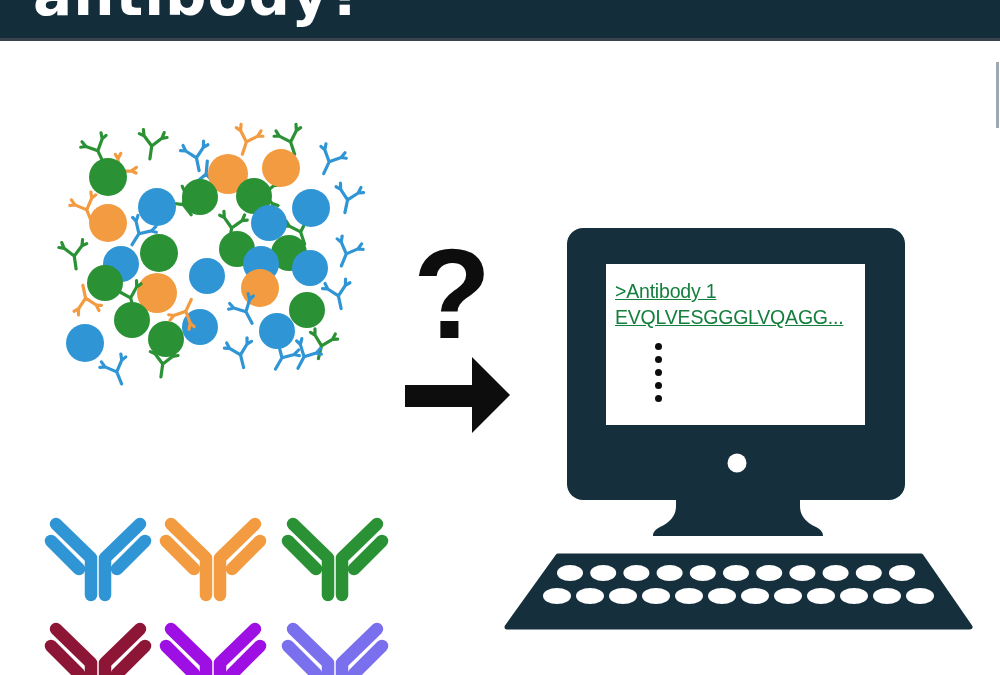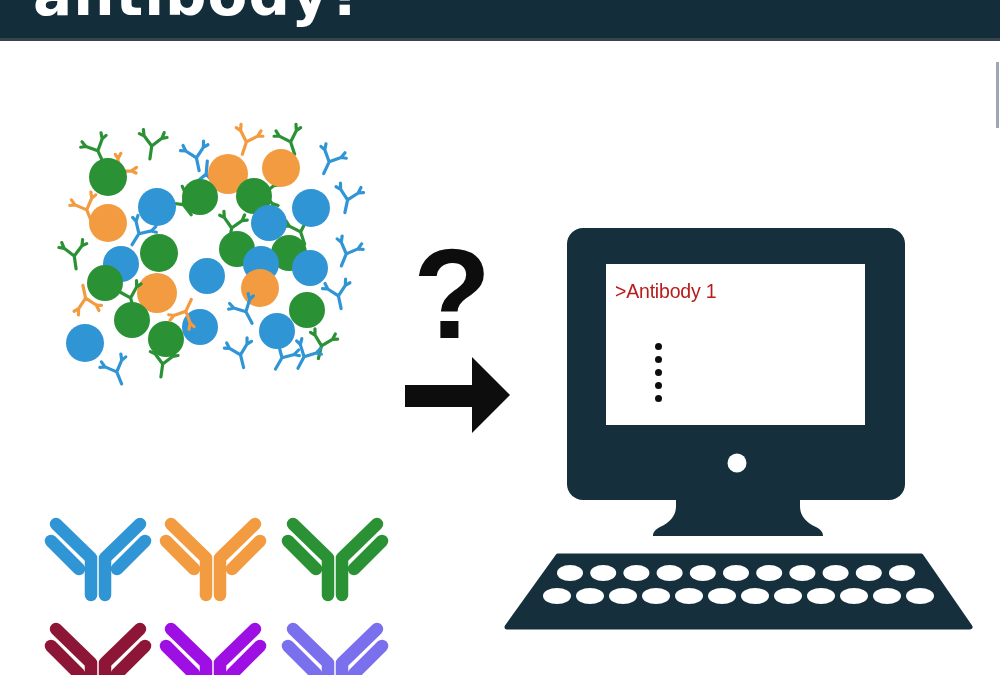--- a/index.html
+++ b/index.html
@@ -123,22 +123,23 @@
         <ellipse cx="722" cy="596" rx="14" ry="8" fill="#ffffff"></ellipse>
         <ellipse cx="755" cy="596" rx="14" ry="8" fill="#ffffff"></ellipse>
         <ellipse cx="788" cy="596" rx="14" ry="8" fill="#ffffff"></ellipse>
         <ellipse cx="821" cy="596" rx="14" ry="8" fill="#ffffff"></ellipse>
         <ellipse cx="854" cy="596" rx="14" ry="8" fill="#ffffff"></ellipse>
         <ellipse cx="887" cy="596" rx="14" ry="8" fill="#ffffff"></ellipse>
         <ellipse cx="920" cy="596" rx="14" ry="8" fill="#ffffff"></ellipse>
       </g>
   </svg>
 
-  <div class="screen-text" style="color: #b91c1c;">
+  <div class="screen-text" style="color: #15803d; text-decoration: underline;">
     <div>&gt;Antibody 1</div>
+    <div>EVQLVESGGGLVQAGG...</div>
   </div>
   <div class="dots" id="ellipsis-dots">
       <div class="dot" style="background: rgb(13, 13, 13);"></div>
       <div class="dot" style="background: rgb(13, 13, 13);"></div>
       <div class="dot" style="background: rgb(13, 13, 13);"></div>
       <div class="dot" style="background: rgb(13, 13, 13);"></div>
       <div class="dot" style="background: rgb(13, 13, 13);"></div>
     </div>
 
   <svg id="legend-svg" class="legend-svg" viewBox="30 500 370 175">

